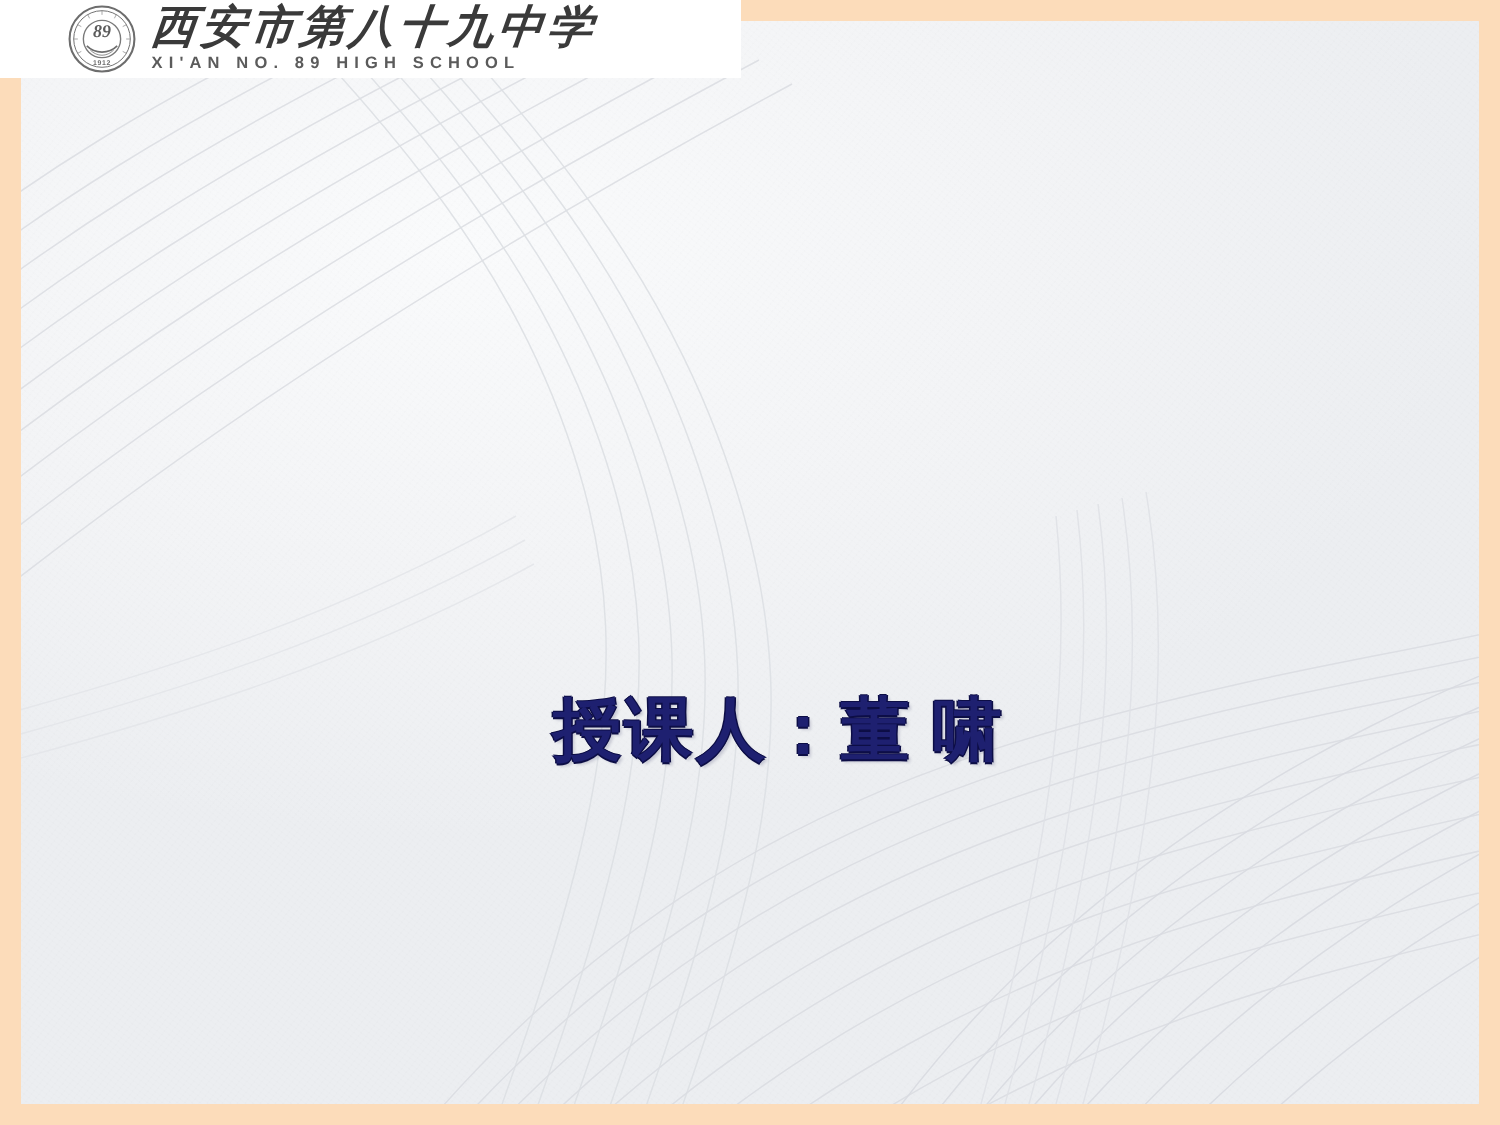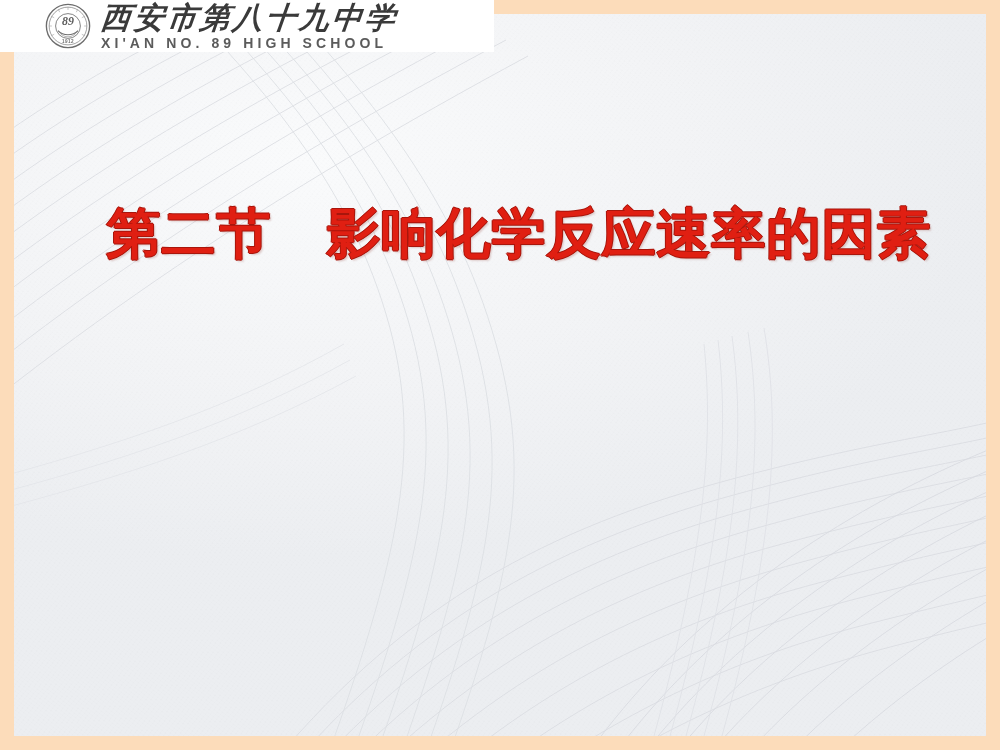--- a/index.html
+++ b/index.html
@@ -87,21 +87,21 @@
     font-weight: 700;
     font-style: italic;
     color: #3a3a3a;
     letter-spacing: 3px;
     white-space: nowrap;
     transform: skewX(-6deg);
   }
   #logo-en {
     margin-top: 3px;
     font-family: "Liberation Sans", "DejaVu Sans", sans-serif;
-    font-size: 14px;
+    font-size: 11px;
     font-weight: 700;
     color: #5b5b5b;
     letter-spacing: 4.1px;
     white-space: nowrap;
   }
 
   
   #title-block {
     position: absolute;
     left: 90px;
@@ -223,24 +223,24 @@
         </g>
 
         <g stroke="#e3e5e9" fill="none" stroke-width="1" opacity=".8">
           <path d="M -40 470 C 110 430, 220 392, 330 330"></path>
           <path d="M -40 486 C 112 446, 224 408, 336 346"></path>
           <path d="M -40 502 C 114 462, 228 424, 342 362"></path>
         </g>
       </svg>
     </div>
 
-    <div id="title-block">
-      <span id="title-text">第二节　影响化学反应速率的因素</span>
+
+    <div id="presenter-block">
+      <span id="presenter-text">授课人：董 啸</span>
     </div>
-
 
   </div>
 
   <div id="logo-banner">
 
     <svg id="logo-seal" viewBox="0 0 100 100" xmlns="http://www.w3.org/2000/svg">
       <circle cx="50" cy="50" r="47" fill="none" stroke="#6d6d6d" stroke-width="3"></circle>
       <circle cx="50" cy="50" r="41" fill="none" stroke="#6d6d6d" stroke-width="1.4"></circle>
       <circle cx="50" cy="50" r="27" fill="none" stroke="#7a7a7a" stroke-width="2"></circle>
 

